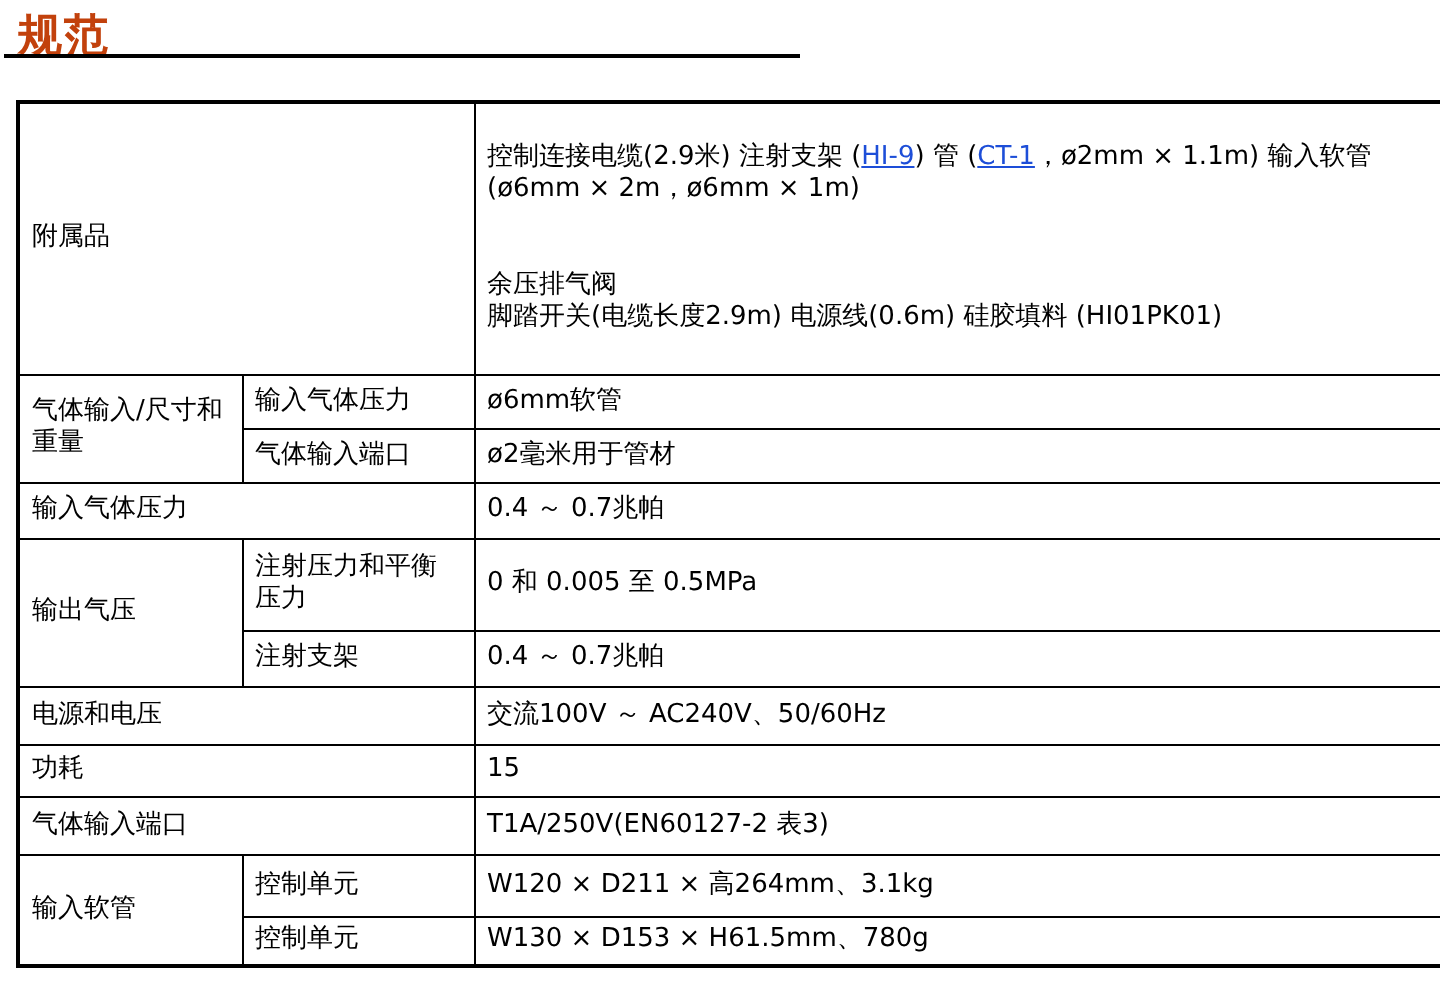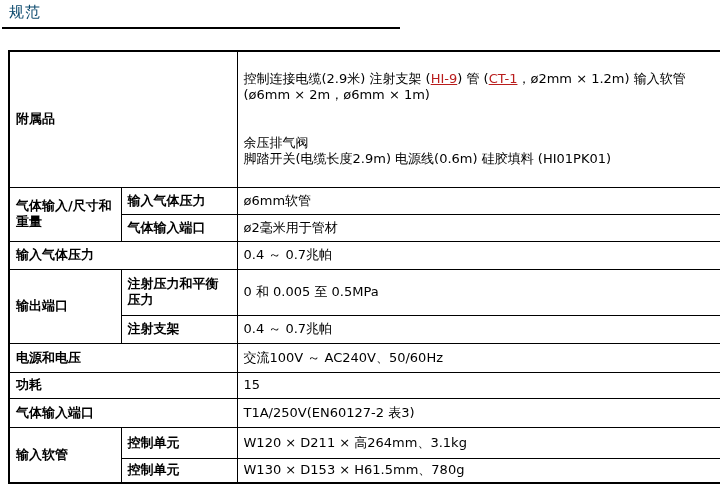--- a/index.html
+++ b/index.html
@@ -6,24 +6,24 @@
   html, body {
     width: 720px; height: 491px;
     background: #ffffff;
     overflow: hidden;
     font-family: "DejaVu Sans", "Liberation Sans", sans-serif;
     color: #000000;
   }
   .page-title {
     position: absolute;
     left: 9px; top: 3px;
-    font-size: 15px;
-    font-weight: normal;
+    font-size: 22px;
+    font-weight: bold;
     letter-spacing: 1px;
-    color: #0c4a6e;
+    color: #c2410c;
   }
   .title-rule {
     position: absolute;
     left: 2px; top: 27px;
     width: 398px; height: 2px;
     background: #000000;
   }
   table.spec {
     position: absolute;
     left: 8px; top: 50px;
@@ -33,23 +33,23 @@
     border: 2px solid #000000;
     font-size: 13px;
     line-height: 16px;
   }
   table.spec td {
     border: 1px solid #000000;
     padding: 2px 6px;
     vertical-align: middle;
     overflow: hidden;
   }
-  td.lbl { font-weight: bold; }
+  td.lbl { font-weight: normal; }
   td.acc { vertical-align: top; padding-top: 3px; }
-  a.lnk { color: #b91c1c; text-decoration: underline; cursor: pointer; }
+  a.lnk { color: #1d4ed8; text-decoration: underline; cursor: pointer; }
   tr.r1  { height: 136px; }
   tr.r2  { height: 27px; }
   tr.r3  { height: 27px; }
   tr.r4  { height: 28px; }
   tr.r5  { height: 46px; }
   tr.r6  { height: 28px; }
   tr.r7  { height: 29px; }
   tr.r8  { height: 26px; }
   tr.r9  { height: 29px; }
   tr.r10 { height: 31px; }
@@ -65,21 +65,21 @@
   <colgroup>
     <col style="width:112px">
     <col style="width:116px">
     <col style="width:517px">
   </colgroup>
 
   <tbody>
       <tr class="r1">
     <td class="lbl" colspan="2">附属品</td>
     <td class="acc">
-      <span>控制连接电缆(2.9米) 注射支架 (</span><a class="lnk">HI-9</a><span>) 管 (</span><a class="lnk">CT-1</a><span>，ø2mm × 1.2m) 输入软管</span><br>
+      <span>控制连接电缆(2.9米) 注射支架 (</span><a class="lnk">HI-9</a><span>) 管 (</span><a class="lnk">CT-1</a><span>，ø2mm × 1.1m) 输入软管</span><br>
       <span>(ø6mm × 2m，ø6mm × 1m)</span><br><br><br>
       <span>余压排气阀</span><br>
       <span>脚踏开关(电缆长度2.9m) 电源线(0.6m) 硅胶填料 (HI01PK01)</span>
     </td>
   </tr>
 
   <tr class="r2">
     <td class="lbl" rowspan="2">气体输入/尺寸和重量</td>
     <td class="lbl">输入气体压力</td>
     <td>ø6mm软管</td>
@@ -88,21 +88,21 @@
     <td class="lbl">气体输入端口</td>
     <td>ø2毫米用于管材</td>
   </tr>
 
   <tr class="r4">
     <td class="lbl" colspan="2">输入气体压力</td>
     <td>0.4 ～ 0.7兆帕</td>
   </tr>
 
   <tr class="r5">
-    <td class="lbl" rowspan="2">输出端口</td>
+    <td class="lbl" rowspan="2">输出气压</td>
     <td class="lbl">注射压力和平衡压力</td>
     <td>0 和 0.005 至 0.5MPa</td>
   </tr>
   <tr class="r6">
     <td class="lbl">注射支架</td>
     <td>0.4 ～ 0.7兆帕</td>
   </tr>
 
   <tr class="r7">
     <td class="lbl" colspan="2">电源和电压</td>

